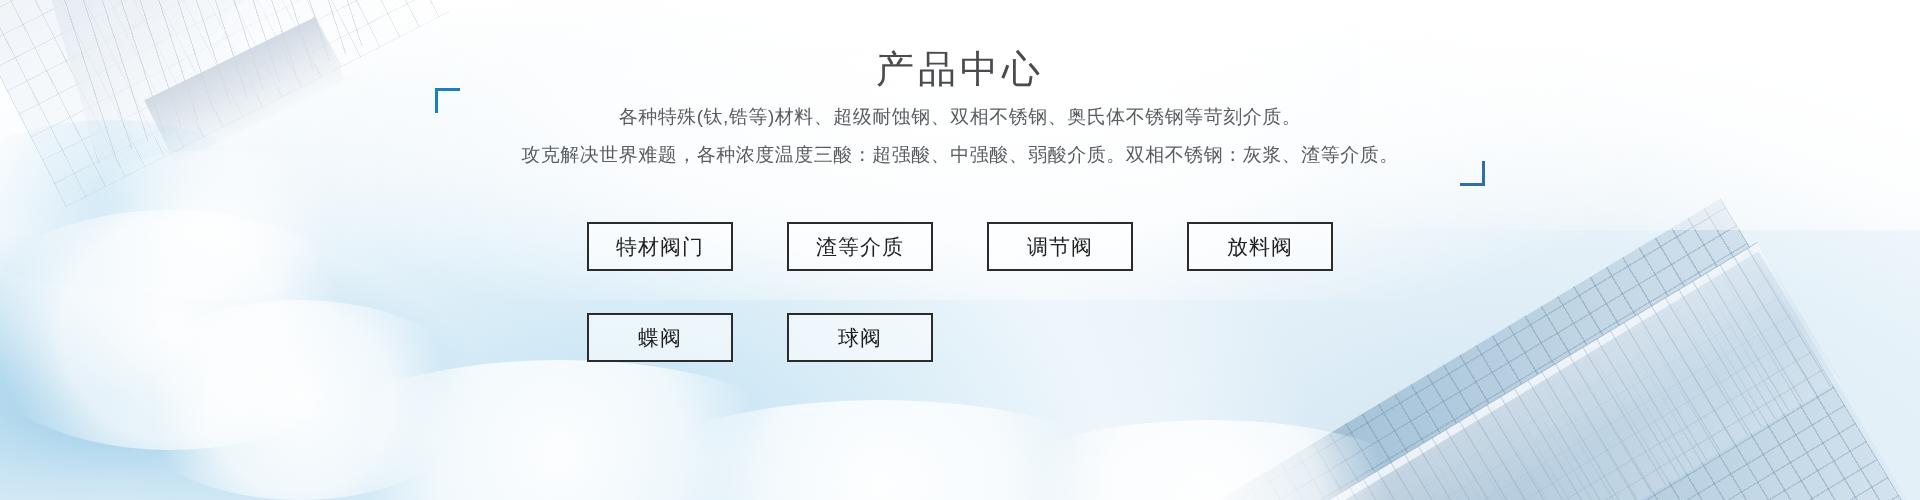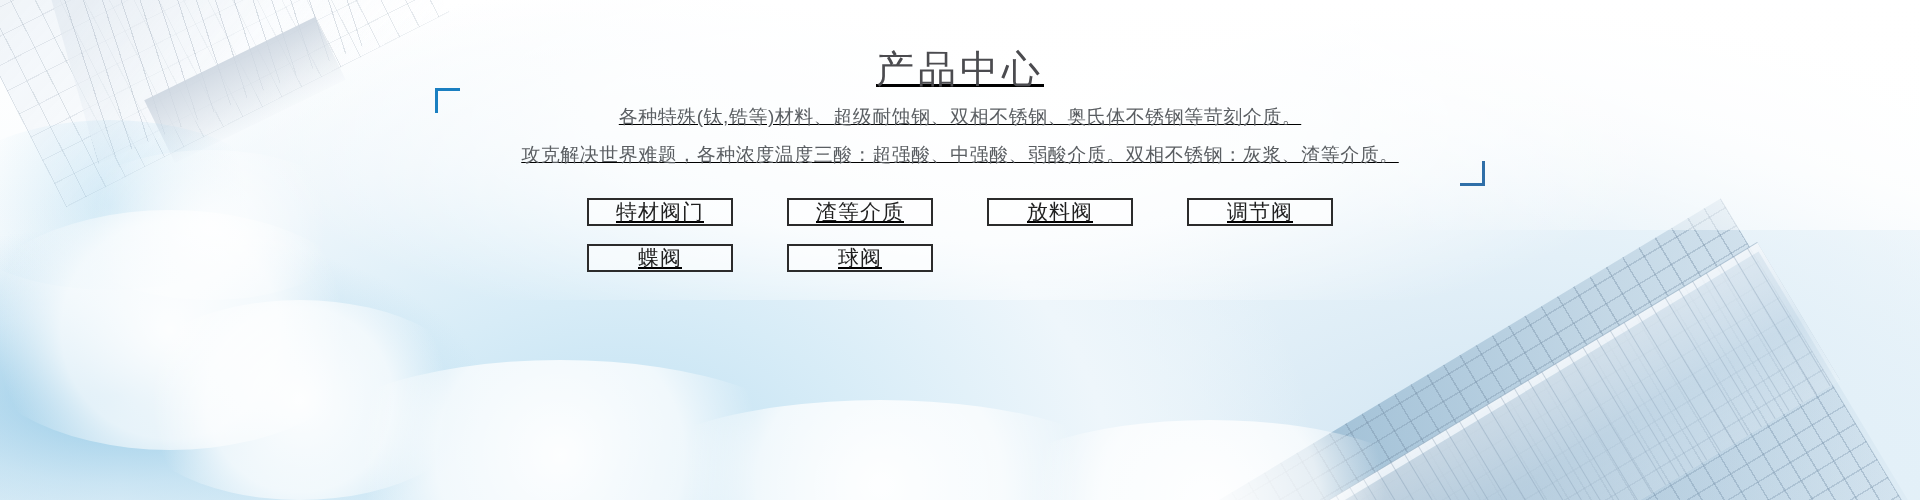--- a/index.html
+++ b/index.html
@@ -140,21 +140,20 @@
     pointer-events: none;
   }
 
   
   .content {
     position: absolute;
     inset: 0;
     display: flex;
     flex-direction: column;
     align-items: center;
-    text-decoration: underline;
   }
 
   .page-title {
     margin-top: 50px;
     font-size: 38px;
     font-weight: 400;
     letter-spacing: 4px;
     color: #4b4b4f;
     line-height: 1;
   }
@@ -193,32 +192,33 @@
 
   .tag-grid {
     margin-top: 24px;
     display: grid;
     grid-template-columns: repeat(4, 146px);
     column-gap: 54px;
     row-gap: 18px;
     justify-content: center;
   }
   .tag-btn {
-    height: 28px;
+    height: 49px;
     border: 2px solid #2b2b2b;
     background: rgba(255,255,255,0.55);
     color: #1f1f1f;
     font-size: 21px;
     letter-spacing: 1px;
     display: flex;
     align-items: center;
     justify-content: center;
     box-sizing: border-box;
     cursor: pointer;
     user-select: none;
+    margin-top: 24px;
   }
 </style>
 </head>
 <body>
 
 <div class="banner">
 
   <div class="bg-base"></div>
   <div class="sky-patch"></div>
 
@@ -249,20 +249,20 @@
       <span class="bracket tl"></span>
       <span class="bracket br"></span>
 
       <div class="desc-line">各种特殊(钛,锆等)材料、超级耐蚀钢、双相不锈钢、奥氏体不锈钢等苛刻介质。</div>
       <div class="desc-line">攻克解决世界难题，各种浓度温度三酸：超强酸、中强酸、弱酸介质。双相不锈钢：灰浆、渣等介质。</div>
     </div>
 
     <div class="tag-grid">
       <div class="tag-btn">特材阀门</div>
       <div class="tag-btn">渣等介质</div>
+      <div class="tag-btn">调节阀</div>
       <div class="tag-btn">放料阀</div>
-      <div class="tag-btn">调节阀</div>
       <div class="tag-btn">蝶阀</div>
       <div class="tag-btn">球阀</div>
     </div>
 
   </div>
 </div>
 
 </body></html>

